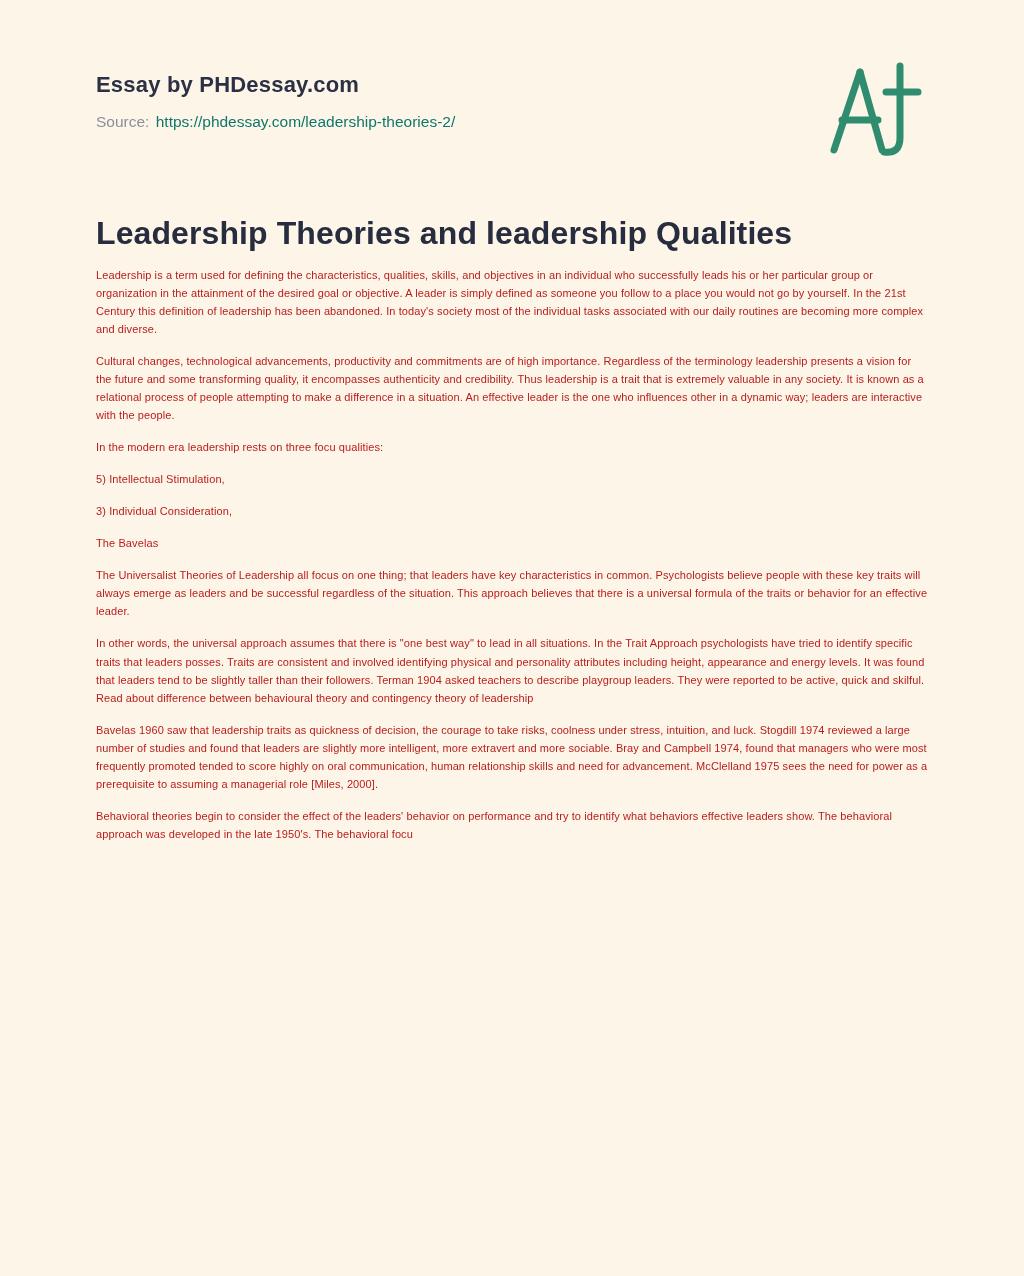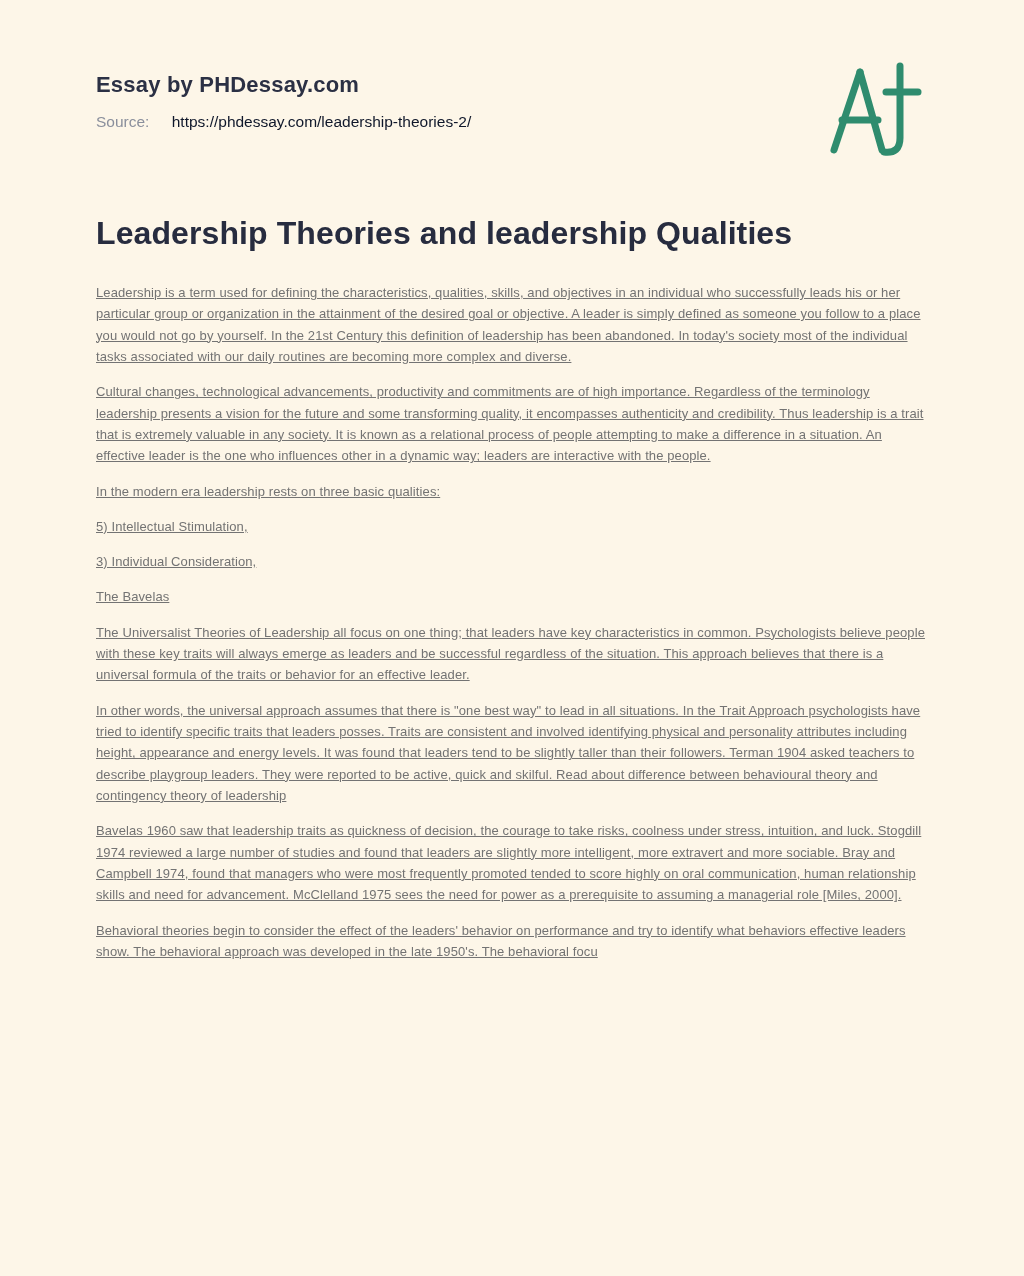--- a/index.html
+++ b/index.html
@@ -21,47 +21,46 @@
     font-weight: 600;
     color: #2b3044;
     letter-spacing: 0.2px;
     margin-bottom: 15px;
   }
   .source-line {
     font-size: 15.5px;
     color: #8a8f9c;
   }
   .source-url {
-    color: #0f172a;
+    color: #0f766e;
     text-decoration: none;
-    margin-left: 18px;
+    margin-left: 2px;
     cursor: pointer;
   }
   .logo {
     position: absolute;
     top: 58px;
     right: 98px;
     width: 100px;
     height: 105px;
   }
   .title {
     margin-top: 84px;
     font-size: 32px;
     font-weight: 700;
     color: #272c3f;
     letter-spacing: 0.1px;
-    margin-bottom: 30px;
+    margin-bottom: 14px;
   }
   .para {
-    font-size: 13px;
+    font-size: 11px;
     line-height: 1.64;
-    color: #737373;
+    color: #b91c1c;
     margin-bottom: 14px;
     letter-spacing: 0.1px;
-    text-decoration: underline;
   }
 </style>
 </head>
 <body>
 
 <div class="page">
 
   <header>
     <div class="essay-by">Essay by PHDessay.com</div>
     <div class="source-line">
@@ -82,21 +81,21 @@
         <path d="M 60 34 L 92 34"></path>
       </g>
     </svg>
   </div>
 
   <main>
     <h1 class="title">Leadership Theories and leadership Qualities</h1>
 
     <p class="para">Leadership is a term used for defining the characteristics, qualities, skills, and objectives in an individual who successfully leads his or her particular group or organization in the attainment of the desired goal or objective. A leader is simply defined as someone you follow to a place you would not go by yourself. In the 21st Century this definition of leadership has been abandoned. In today's society most of the individual tasks associated with our daily routines are becoming more complex and diverse.</p>
     <p class="para">Cultural changes, technological advancements, productivity and commitments are of high importance. Regardless of the terminology leadership presents a vision for the future and some transforming quality, it encompasses authenticity and credibility. Thus leadership is a trait that is extremely valuable in any society. It is known as a relational process of people attempting to make a difference in a situation. An effective leader is the one who influences other in a dynamic way; leaders are interactive with the people.</p>
-    <p class="para">In the modern era leadership rests on three basic qualities:</p>
+    <p class="para">In the modern era leadership rests on three focu qualities:</p>
     <p class="para">5) Intellectual Stimulation,</p>
     <p class="para">3) Individual Consideration,</p>
     <p class="para">The Bavelas</p>
     <p class="para">The Universalist Theories of Leadership all focus on one thing; that leaders have key characteristics in common. Psychologists believe people with these key traits will always emerge as leaders and be successful regardless of the situation. This approach believes that there is a universal formula of the traits or behavior for an effective leader.</p>
     <p class="para">In other words, the universal approach assumes that there is "one best way" to lead in all situations. In the Trait Approach psychologists have tried to identify specific traits that leaders posses. Traits are consistent and involved identifying physical and personality attributes including height, appearance and energy levels. It was found that leaders tend to be slightly taller than their followers. Terman 1904 asked teachers to describe playgroup leaders. They were reported to be active, quick and skilful. Read about difference between behavioural theory and contingency theory of leadership</p>
     <p class="para">Bavelas 1960 saw that leadership traits as quickness of decision, the courage to take risks, coolness under stress, intuition, and luck. Stogdill 1974 reviewed a large number of studies and found that leaders are slightly more intelligent, more extravert and more sociable. Bray and Campbell 1974, found that managers who were most frequently promoted tended to score highly on oral communication, human relationship skills and need for advancement. McClelland 1975 sees the need for power as a prerequisite to assuming a managerial role [Miles, 2000].</p>
     <p class="para">Behavioral theories begin to consider the effect of the leaders' behavior on performance and try to identify what behaviors effective leaders show. The behavioral approach was developed in the late 1950's. The behavioral focu</p>
   </main>
 
 </div>

